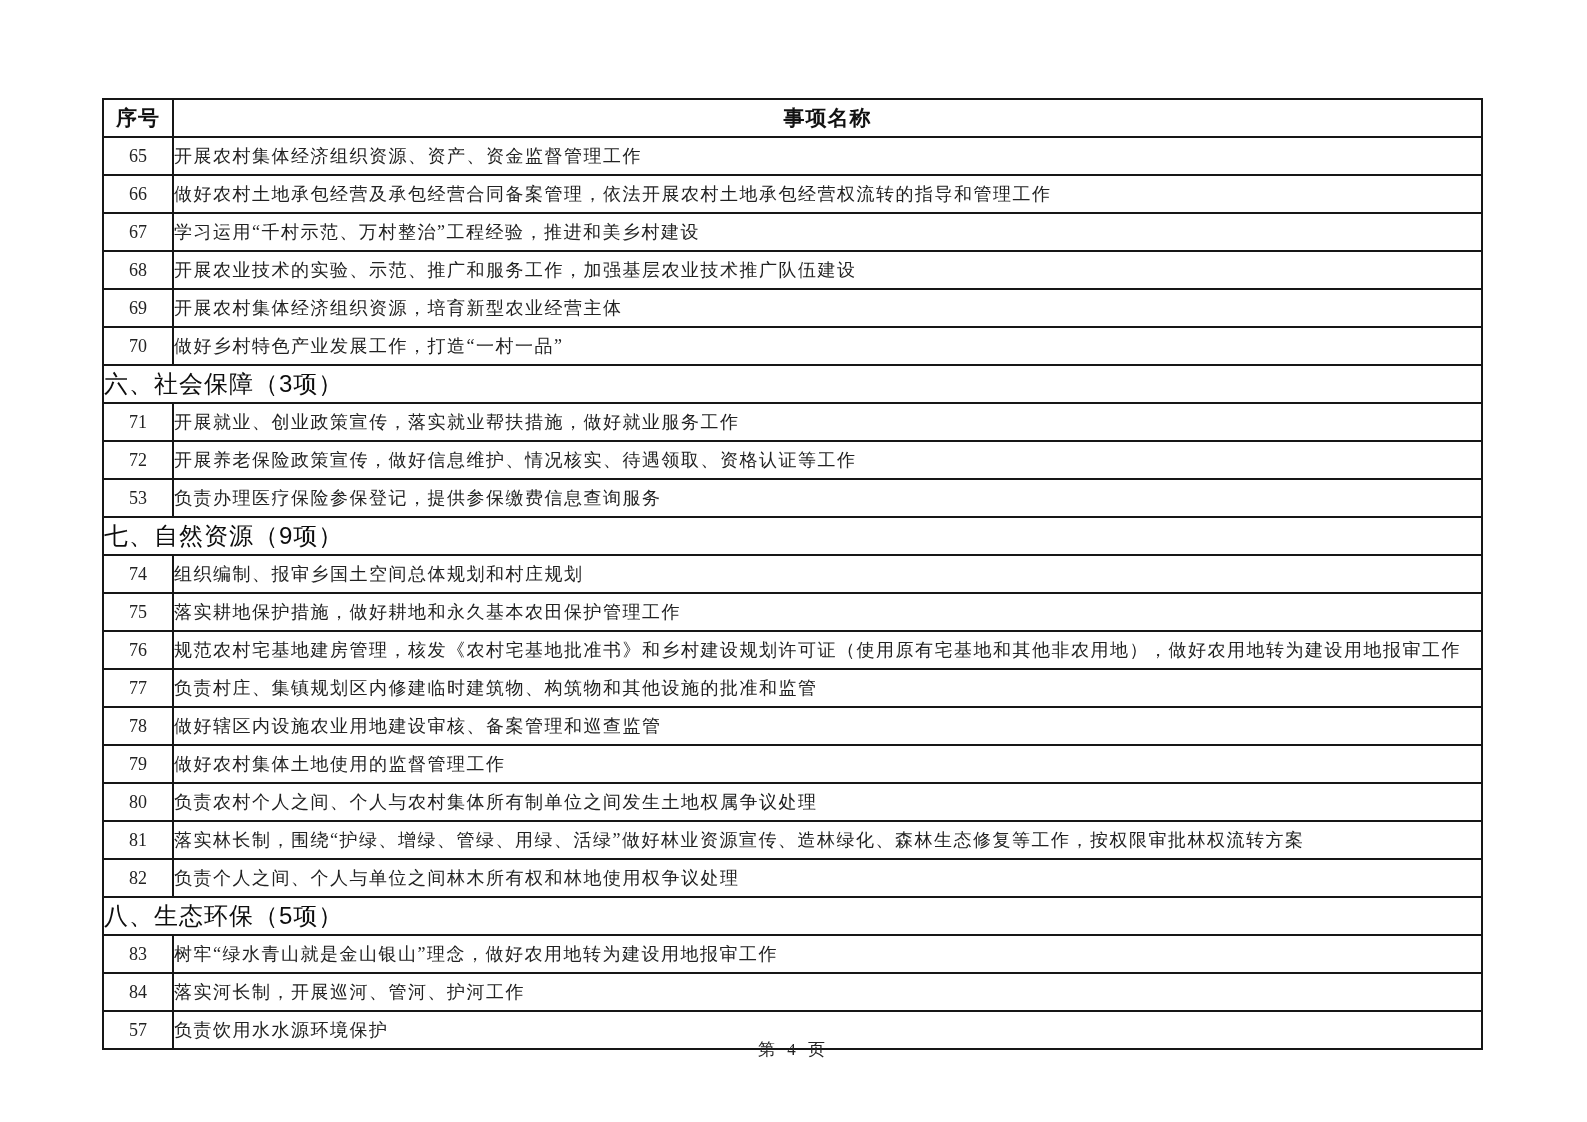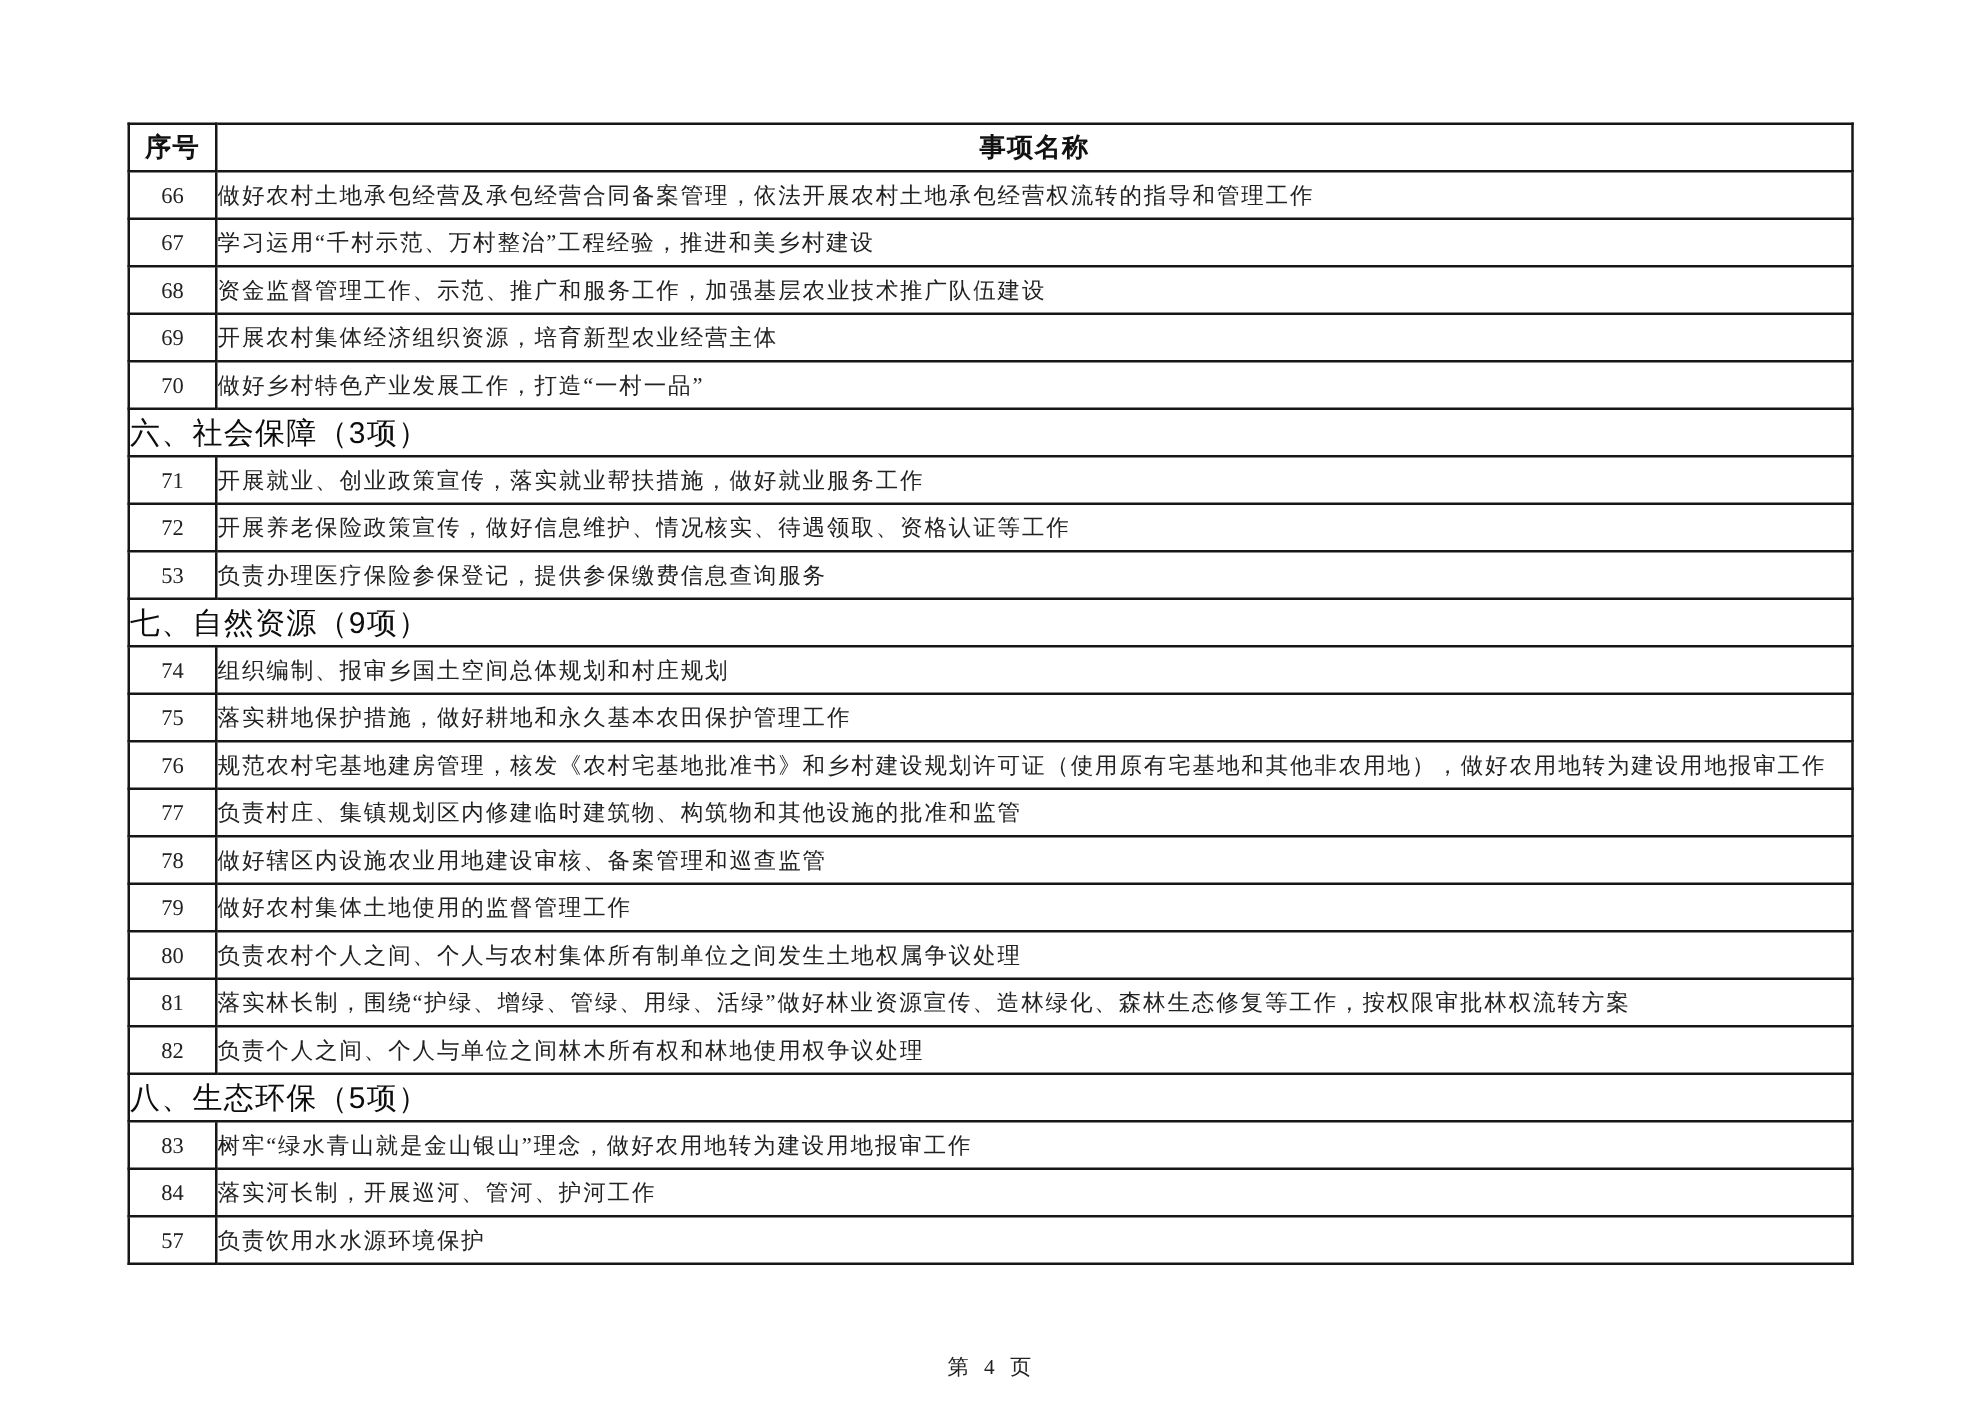--- a/index.html
+++ b/index.html
@@ -68,51 +68,54 @@
   }
   .footer {
     position: absolute;
     left: 0;
     top: 1038px;
     width: 1587px;
     text-align: center;
     font-size: 17px;
     letter-spacing: 4px;
     color: #222222;
-    margin-top: 44px;
   }
 </style>
 </head>
 <body>
 
 <div class="page">
 
   <table class="doc-table">
     <colgroup>
       <col class="col-no">
       <col class="col-name">
     </colgroup>
     <thead>
       <tr>
         <th class="header-cell">序号</th>
         <th class="header-cell">事项名称</th>
       </tr>
     </thead>
     <tbody>
         <tr>
+          <td class="no-cell">65</td>
+          <td class="text-cell">开展农村集体经济组织资源、资产、资金监督管理工作</td>
+        </tr>
+        <tr>
           <td class="no-cell">66</td>
           <td class="text-cell">做好农村土地承包经营及承包经营合同备案管理，依法开展农村土地承包经营权流转的指导和管理工作</td>
         </tr>
         <tr>
           <td class="no-cell">67</td>
           <td class="text-cell">学习运用“千村示范、万村整治”工程经验，推进和美乡村建设</td>
         </tr>
         <tr>
           <td class="no-cell">68</td>
-          <td class="text-cell">资金监督管理工作、示范、推广和服务工作，加强基层农业技术推广队伍建设</td>
+          <td class="text-cell">开展农业技术的实验、示范、推广和服务工作，加强基层农业技术推广队伍建设</td>
         </tr>
         <tr>
           <td class="no-cell">69</td>
           <td class="text-cell">开展农村集体经济组织资源，培育新型农业经营主体</td>
         </tr>
         <tr>
           <td class="no-cell">70</td>
           <td class="text-cell">做好乡村特色产业发展工作，打造“一村一品”</td>
         </tr>
         <tr>

